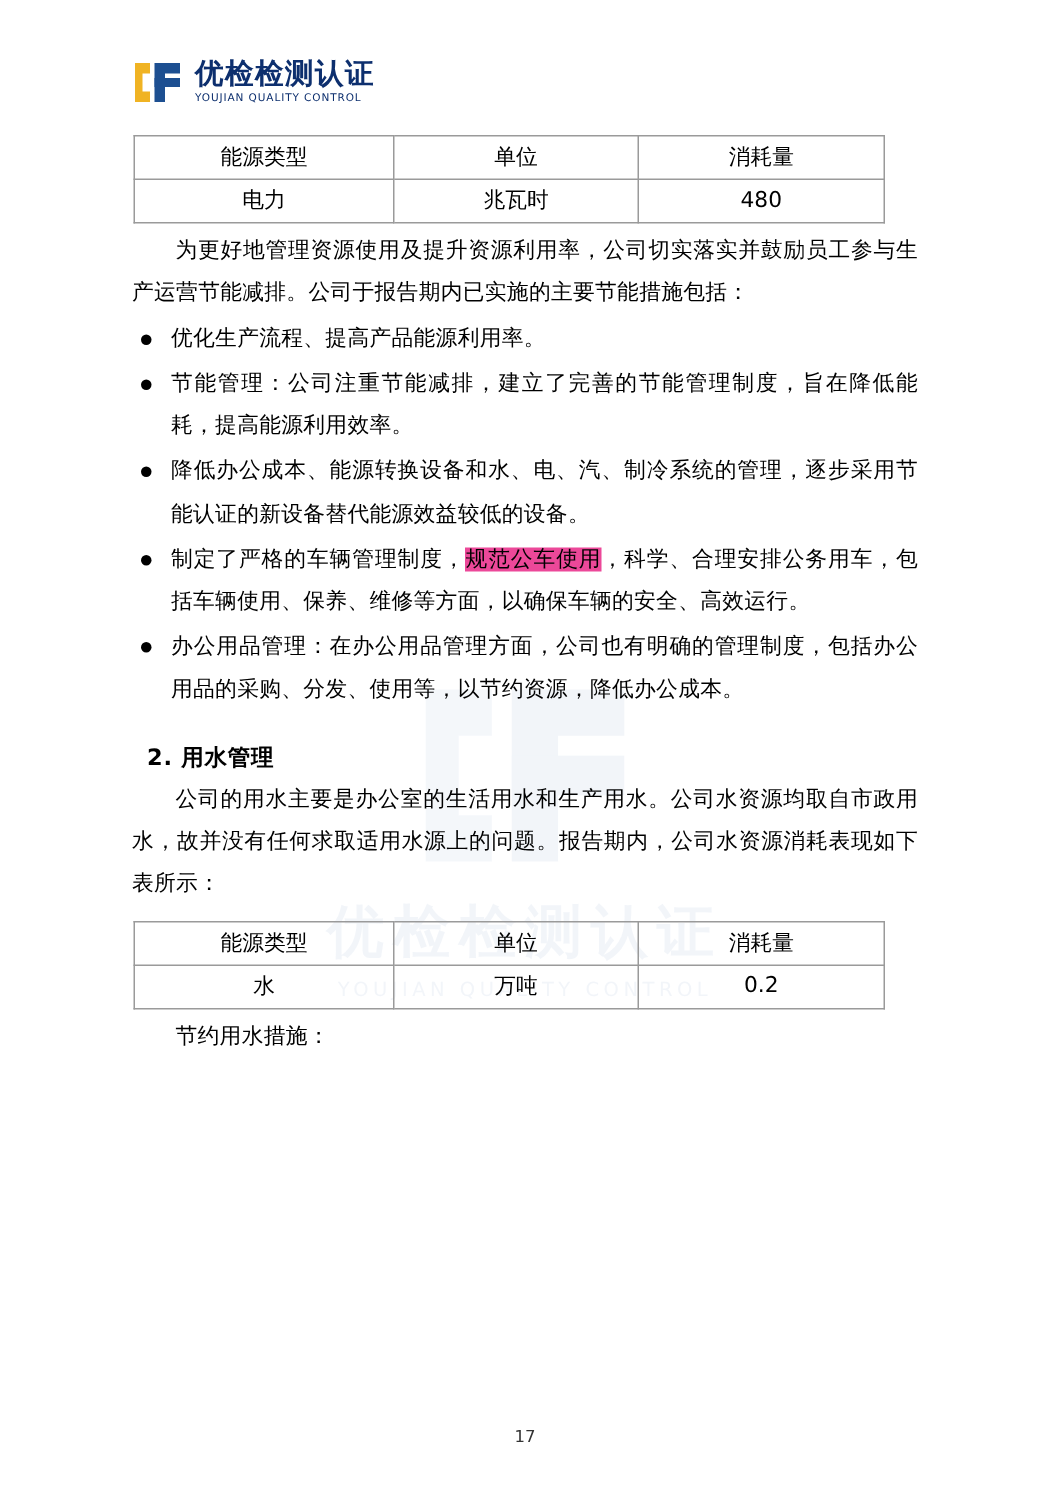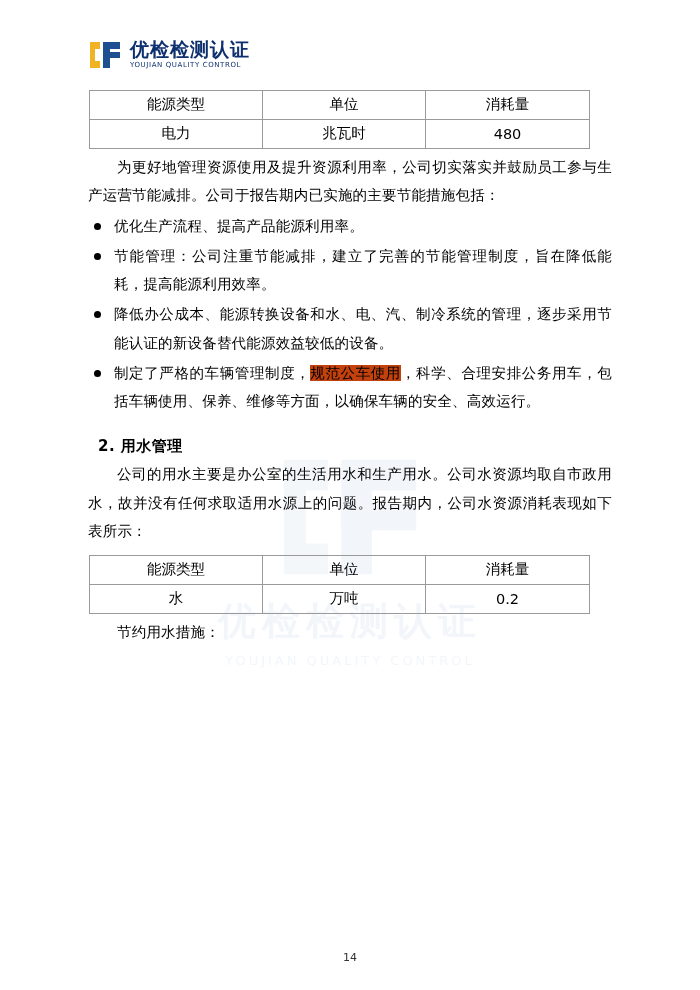--- a/index.html
+++ b/index.html
@@ -141,21 +141,21 @@
     content: "";
     position: absolute;
     left: 6px;
     top: 11px;
     width: 7px;
     height: 7px;
     background: #000;
     border-radius: 50%;
   }
   .hl {
-    background: #c2410c;
+    background: #ec4899;
   }
   h3.section {
     font-size: 15px;
     font-weight: bold;
     margin: 22px 0 4px 10px;
     letter-spacing: 0.5px;
   }
 
   .table2-wrap { margin-top: 10px; }
 
@@ -218,20 +218,21 @@
     </tbody>
       </table>
 
     <p class="para">为更好地管理资源使用及提升资源利用率，公司切实落实并鼓励员工参与生产运营节能减排。公司于报告期内已实施的主要节能措施包括：</p>
 
     <ul class="bullets">
       <li>优化生产流程、提高产品能源利用率。</li>
       <li>节能管理：公司注重节能减排，建立了完善的节能管理制度，旨在降低能耗，提高能源利用效率。</li>
       <li>降低办公成本、能源转换设备和水、电、汽、制冷系统的管理，逐步采用节能认证的新设备替代能源效益较低的设备。</li>
       <li><span>制定了严格的车辆管理制度，</span><span class="hl">规范公车使用</span><span>，科学、合理安排公务用车，包括车辆使用、保养、维修等方面，以确保车辆的安全、高效运行。</span></li>
+      <li>办公用品管理：在办公用品管理方面，公司也有明确的管理制度，包括办公用品的采购、分发、使用等，以节约资源，降低办公成本。</li>
     </ul>
 
     <h3 class="section">2. 用水管理</h3>
 
     <p class="para">公司的用水主要是办公室的生活用水和生产用水。公司水资源均取自市政用水，故并没有任何求取适用水源上的问题。报告期内，公司水资源消耗表现如下表所示：</p>
 
     <div class="table2-wrap">
       <table class="energy">
         <tbody>
             <tr class="head">
@@ -248,14 +249,14 @@
         </table>
     </div>
 
     <p class="para">节约用水措施：</p>
 
     <ul class="bullets">
     </ul>
 
   </div>
 
-  <div class="footer-page">14</div>
+  <div class="footer-page">17</div>
 </div>
 
 </body></html>

